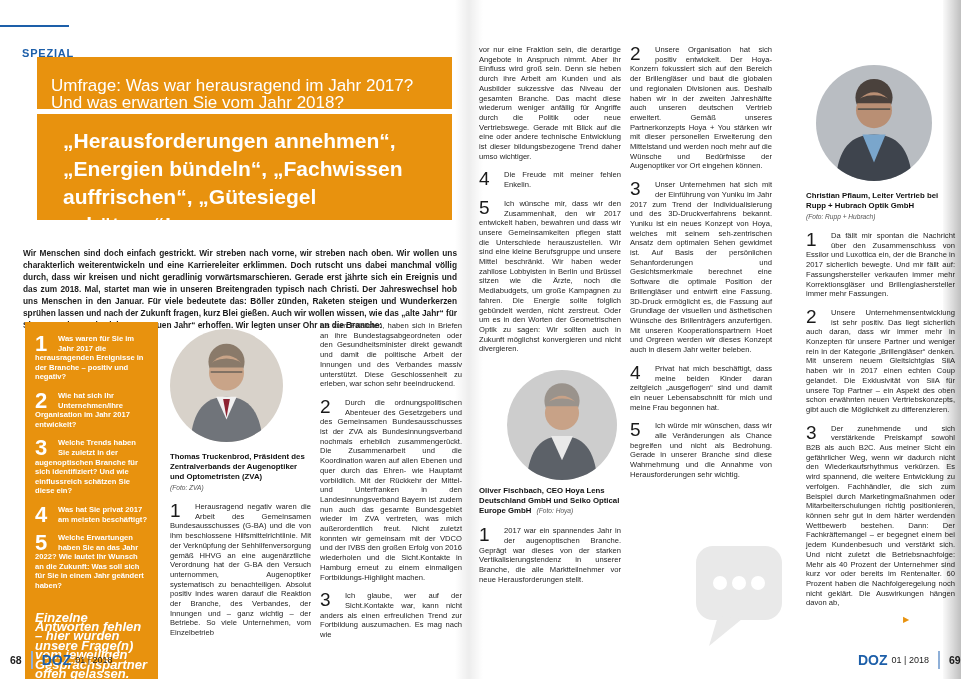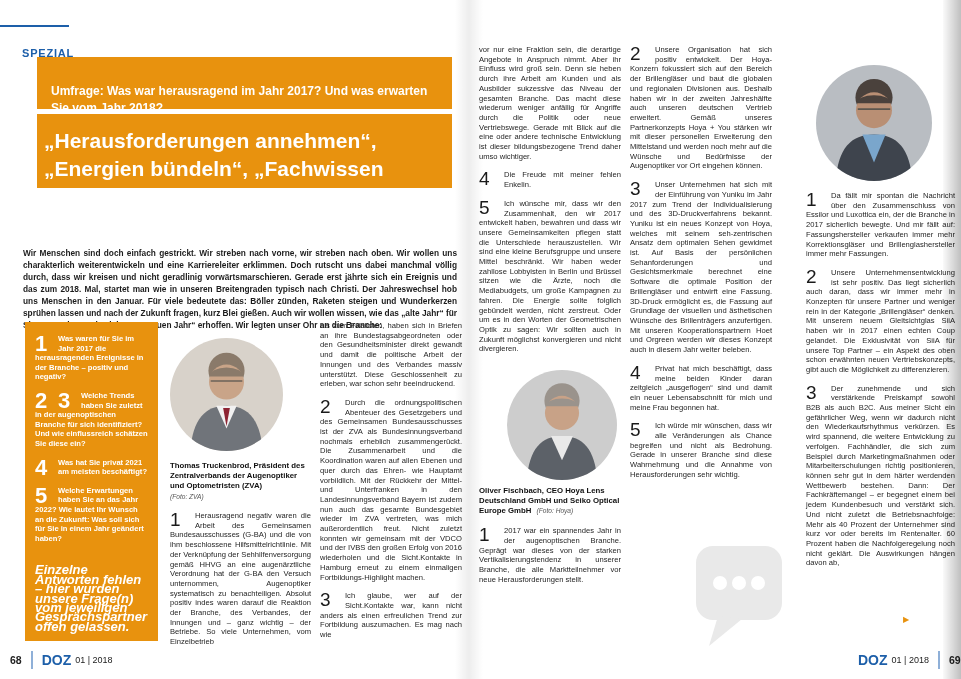--- a/index.html
+++ b/index.html
@@ -6,32 +6,32 @@
   body{
     width:961px;height:679px;position:relative;overflow:hidden;
     background:#ffffff;font-family:"Liberation Sans",sans-serif;color:#1e1e1e;
   }
   .abs{position:absolute;}
   
   .section-label{left:22px;top:10px;font-size:11px;font-weight:bold;color:#1d5fa9;letter-spacing:.8px;margin-top:37px;}
   .section-rule{left:0;top:25px;width:69px;height:2px;background:#1d5fa9;}
   
   .obox{background:#e8920e;color:#fff;box-sizing:border-box;}
-  .kicker{left:37px;top:57px;width:415px;height:52px;padding:26px 14px;font-size:12px;line-height:17px;font-weight:bold;}
-  .headline{left:37px;top:114px;width:415px;height:74px;padding:13px 7px;font-size:21px;line-height:28px;font-weight:bold;}
+  .kicker{left:37px;top:57px;width:415px;height:52px;padding:20px 14px;font-size:17px;line-height:17px;font-weight:normal;}
+  .headline{left:37px;top:114px;width:415px;height:106px;padding:13px 26px;font-size:21px;line-height:28px;font-weight:bold;}
   .intro{left:23px;top:247px;width:434px;font-size:8.3px;line-height:12px;font-weight:bold;color:#1c1c1c;text-align:justify;}
   
   .qbox{left:25px;top:322px;width:133px;min-height:268px;background:#e8920e;color:#fff;box-sizing:border-box;padding:12px 10px 10px 10px;}
   .q{margin-bottom:9px;font-size:7.6px;line-height:9.6px;font-weight:bold;overflow:visible;}
   .q::after{content:"";display:block;clear:none;}
   .qnum{float:left;width:23px;font-size:22px;line-height:19px;font-weight:bold;}
   .qnote{font-size:13px;line-height:9.4px;font-weight:bold;font-style:italic;margin-top:22px;}
   
   .col{position:absolute;}
-  .colB{left:170px;top:334px;width:141px;}
+  .colB{left:170px;top:325px;width:141px;}
   .colC{left:320px;top:321px;width:142px;}
   .colD{left:479px;top:45px;width:142px;}
   .colE{left:630px;top:45px;width:142px;}
   .colF{left:806px;top:45px;width:149px;}
   .blk{margin-bottom:9px;overflow:visible;}
   .blk .num{float:left;width:25px;font-size:19px;line-height:18px;font-weight:400;color:#1a1a1a;}
   .blk .t{margin:0;font-size:7.6px;line-height:9.7px;color:#1e1e1e;text-align:justify;}
   
   .portrait{display:block;}
   .p-b{width:113px;height:113px;margin:4px 0 10px 0;}
@@ -68,29 +68,29 @@
   <div class="abs intro">Wir Menschen sind doch einfach gestrickt. Wir streben nach vorne, wir streben nach oben. Wir wollen uns charakterlich weiterentwickeln und eine Karriereleiter erklimmen. Doch rutscht uns dabei manchmal völlig durch, dass wir kreisen und nicht geradlinig vorwärtsmarschieren. Gerade erst jährte sich ein Ereignis und das zum 2018. Mal, startet man wie in unseren Breitengraden typisch nach Christi. Der Jahreswechsel hob uns Menschen in den Januar. Für viele bedeutete das: Böller zünden, Raketen steigen und Wunderkerzen sprühen lassen und nach der Zukunft fragen, kurz Blei gießen. Auch wir wollen wissen, wie das „alte Jahr“ für Sie war und was Sie sich vom „neuen Jahr“ erhoffen. Wir legten unser Ohr an die Branche:</div>
 
   <div class="abs qbox">
     <div>
 
         <div class="q">
           <span class="qnum">1</span><span>Was waren für Sie im Jahr 2017 die herausragenden Ereignisse in der Branche – positiv und negativ?</span>
         </div>
 
         <div class="q">
-          <span class="qnum">2</span>
+          <span class="qnum">2</span><span>Wie hat sich Ihr Unternehmen/Ihre Organisation im Jahr 2017 entwickelt?</span>
         </div>
 
         <div class="q">
           <span class="qnum">3</span><span>Welche Trends haben Sie zuletzt in der augenoptischen Branche für sich identifiziert? Und wie einflussreich schätzen Sie diese ein?</span>
         </div>
 
         <div class="q">
-          <span class="qnum">4</span><span>Was hat Sie privat 2021 am meisten beschäftigt?</span>
+          <span class="qnum">4</span><span>Was hat Sie privat 2017 am meisten beschäftigt?</span>
         </div>
 
         <div class="q">
           <span class="qnum">5</span><span>Welche Erwartungen haben Sie an das Jahr 2022? Wie lautet Ihr Wunsch an die Zukunft: Was soll sich für Sie in einem Jahr geändert haben?</span>
         </div>
       </div>
     <div class="qnote">Einzelne Antworten fehlen – hier wurden unsere Frage(n) vom jeweiligen Gesprächspartner offen gelassen.</div>
   </div>
 
   <div class="col colB">
@@ -233,20 +233,24 @@
       <g clip-path="url(#cp3)">
         <rect x="0" y="0" width="100" height="100" fill="#b9bdc2"></rect>
         <path d="M50 60 C30 60 19 72 17 100 L83 100 C81 72 70 60 50 60 Z" fill="#3e444d"></path>
         <path d="M40 60 L50 84 L60 60 Z" fill="#7aa6cc"></path>
         <circle cx="50" cy="28" r="16" fill="#4a413c"></circle>
         <circle cx="50" cy="39" r="15.5" fill="#b98f74"></circle>
         <path d="M35 33 a15 7 0 0 1 30 0" fill="#4a413c"></path>
         <line x1="36" y1="38" x2="64" y2="38" stroke="#5c564e" stroke-width="1.4"></line>
       </g>
     </svg>
+    <div class="caption">
+      <span>Christian Pflaum, Leiter Vertrieb bei Rupp + Hubrach Optik GmbH</span>
+      <span class="credit">(Foto: Rupp + Hubrach)</span>
+    </div>
     <div>
 
         <div class="blk">
           <span class="num">1</span>
           <p class="t">Da fällt mir spontan die Nachricht über den Zusammenschluss von Essilor und Luxottica ein, der die Branche in 2017 sicherlich bewegte. Und mir fällt auf: Fassungshersteller verkaufen immer mehr Korrektionsgläser und Brillenglashersteller immer mehr Fassungen.</p>
         </div>
 
         <div class="blk">
           <span class="num">2</span>
           <p class="t">Unsere Unternehmensentwicklung ist sehr positiv. Das liegt sicherlich auch daran, dass wir immer mehr in Konzepten für unsere Partner und weniger rein in der Kategorie „Brillengläser“ denken. Mit unserem neuem Gleitsichtglas SiiA haben wir in 2017 einen echten Coup gelandet. Die Exklusivität von SiiA für unsere Top Partner – ein Aspekt des oben schon erwähnten neuen Vertriebskonzepts, gibt auch die Möglichkeit zu differenzieren.</p>

